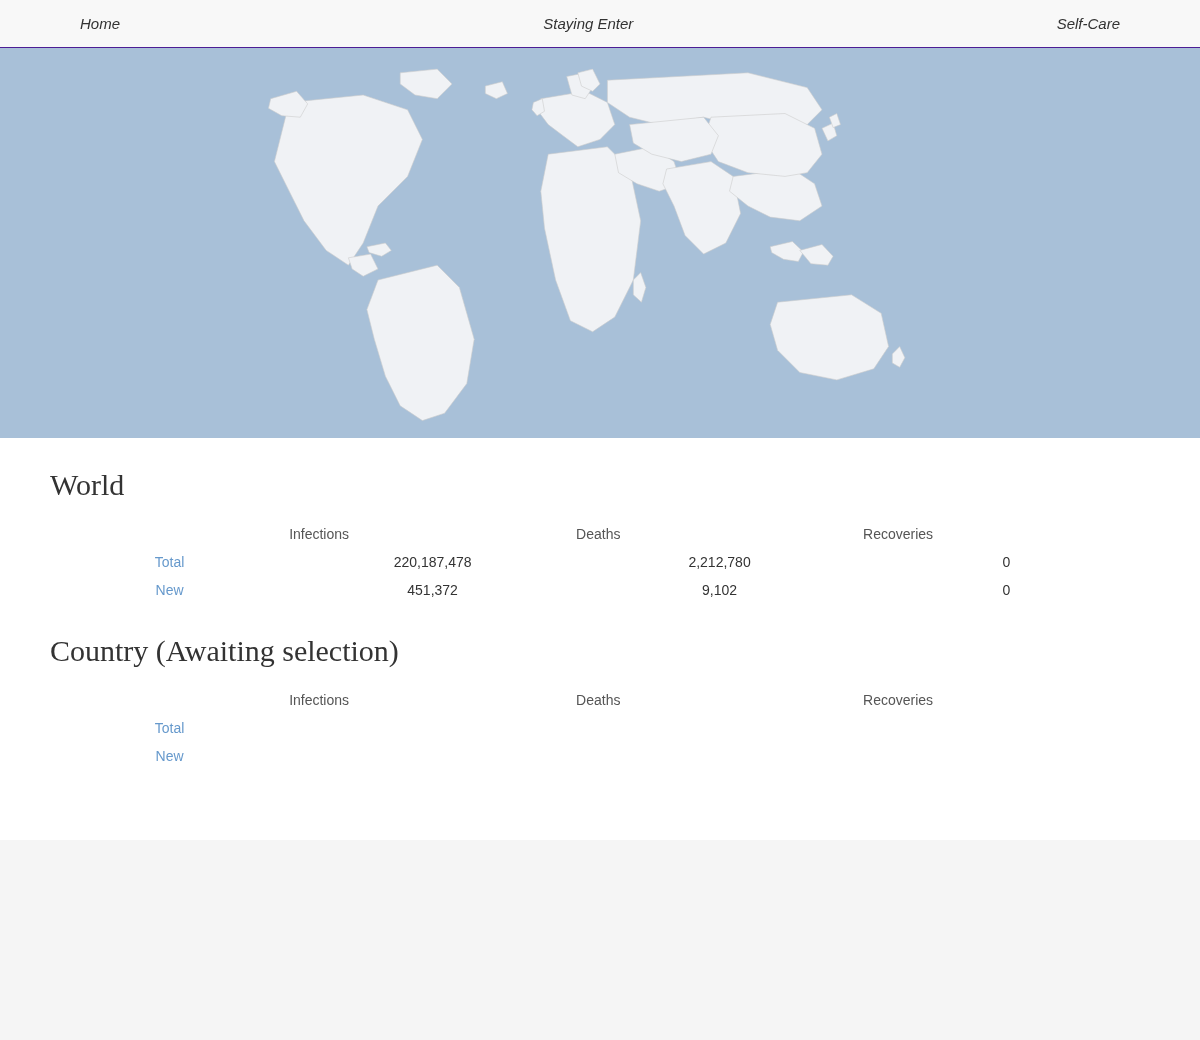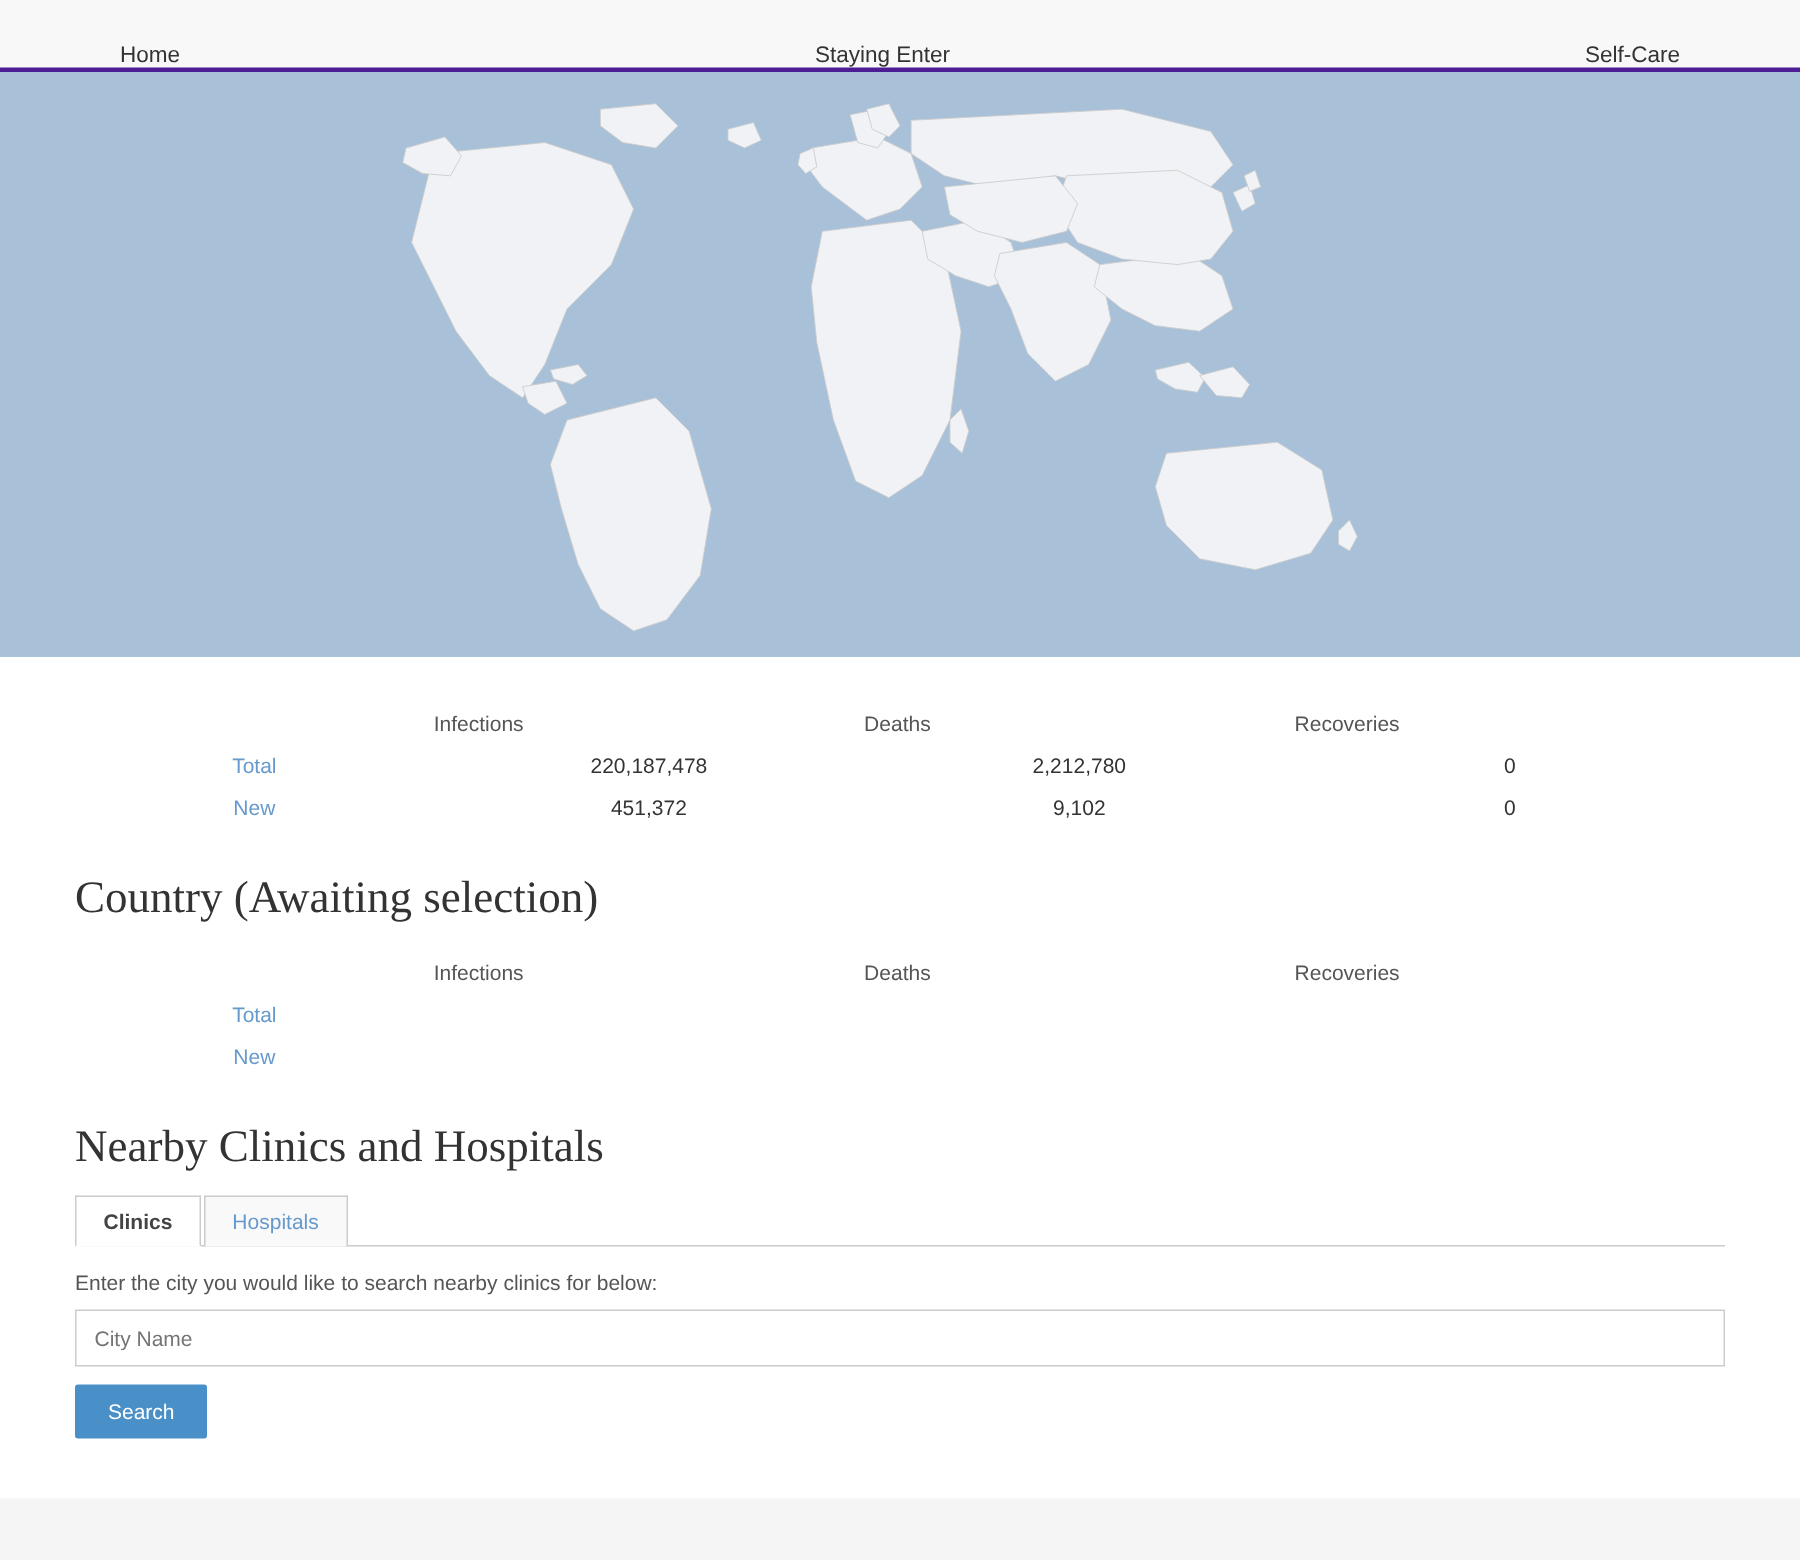--- a/index.html
+++ b/index.html
@@ -1,26 +1,27 @@
 <!DOCTYPE html>
 <html><head>
   <meta charset="utf-8">
   <style>
     * { margin: 0; padding: 0; box-sizing: border-box; }
     body { font-family: 'Georgia', serif; background: #f5f5f5; color: #333; }
 
     
     nav {
       background: #f8f8f8;
-      border-bottom: 3px solid #4c1d95;
+      border-bottom: 1px solid #4c1d95;
       display: flex;
-      align-items: flex-end;
+      align-items: center;
       justify-content: space-between;
       padding: 0 80px;
       height: 48px;
+      font-style: italic;
     }
     nav a {
       text-decoration: none;
       color: #333;
       font-size: 15px;
       font-family: 'Arial', sans-serif;
     }
 
     
     .map-hero {
@@ -206,20 +207,21 @@
 
     <path d="M55,55 L90,45 L105,62 L95,80 L70,78 L52,68 Z" fill="#f0f2f5" stroke="#ccc" stroke-width="0.8"></path>
 
     <path d="M185,255 L210,250 L218,260 L205,268 L188,263 Z" fill="#f0f2f5" stroke="#ccc" stroke-width="0.8"></path>
   </svg>
 </div>
 
 <div class="content">
 
   <div class="world-section">
+    <h2 class="section-title">World</h2>
     <table class="stats-table">
       <thead>
         <tr>
           <th class="col-label"></th>
           <th class="col-infections">Infections</th>
           <th class="col-deaths">Deaths</th>
           <th class="col-recoveries">Recoveries</th>
         </tr>
       </thead>
       <tbody>
@@ -260,30 +262,14 @@
         <tr>
           <td class="row-label">New</td>
           <td></td>
           <td></td>
           <td></td>
         </tr>
       </tbody>
     </table>
   </div>
 
-  <div class="nearby-section">
-    <h2 class="nearby-title">Nearby Clinics and Hospitals</h2>
-
-    
-    <div class="tabs">
-      <div class="tab active">Clinics</div>
-      <div class="tab inactive">Hospitals</div>
-    </div>
-
-    
-    <p class="search-label">
-      Enter the city you would like to search nearby clinics for below:
-    </p>
-    <input class="city-input" type="text" placeholder="City Name" style="">
-    <button class="search-btn">Search</button>
-  </div>
 
 </div>
 
 </body></html>

